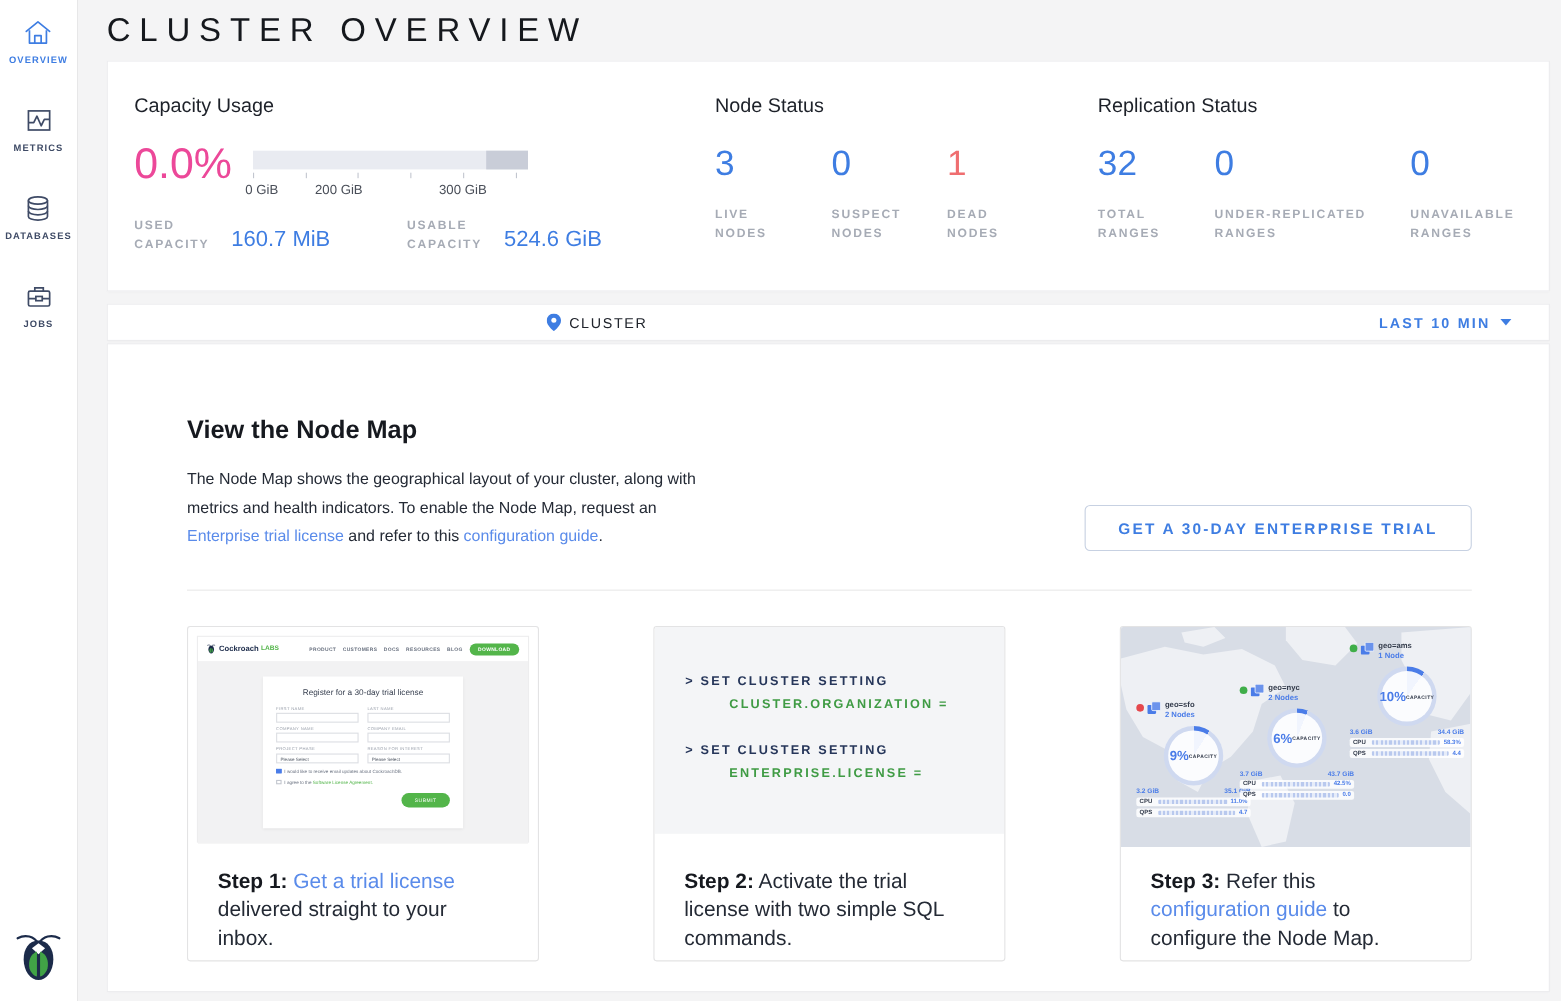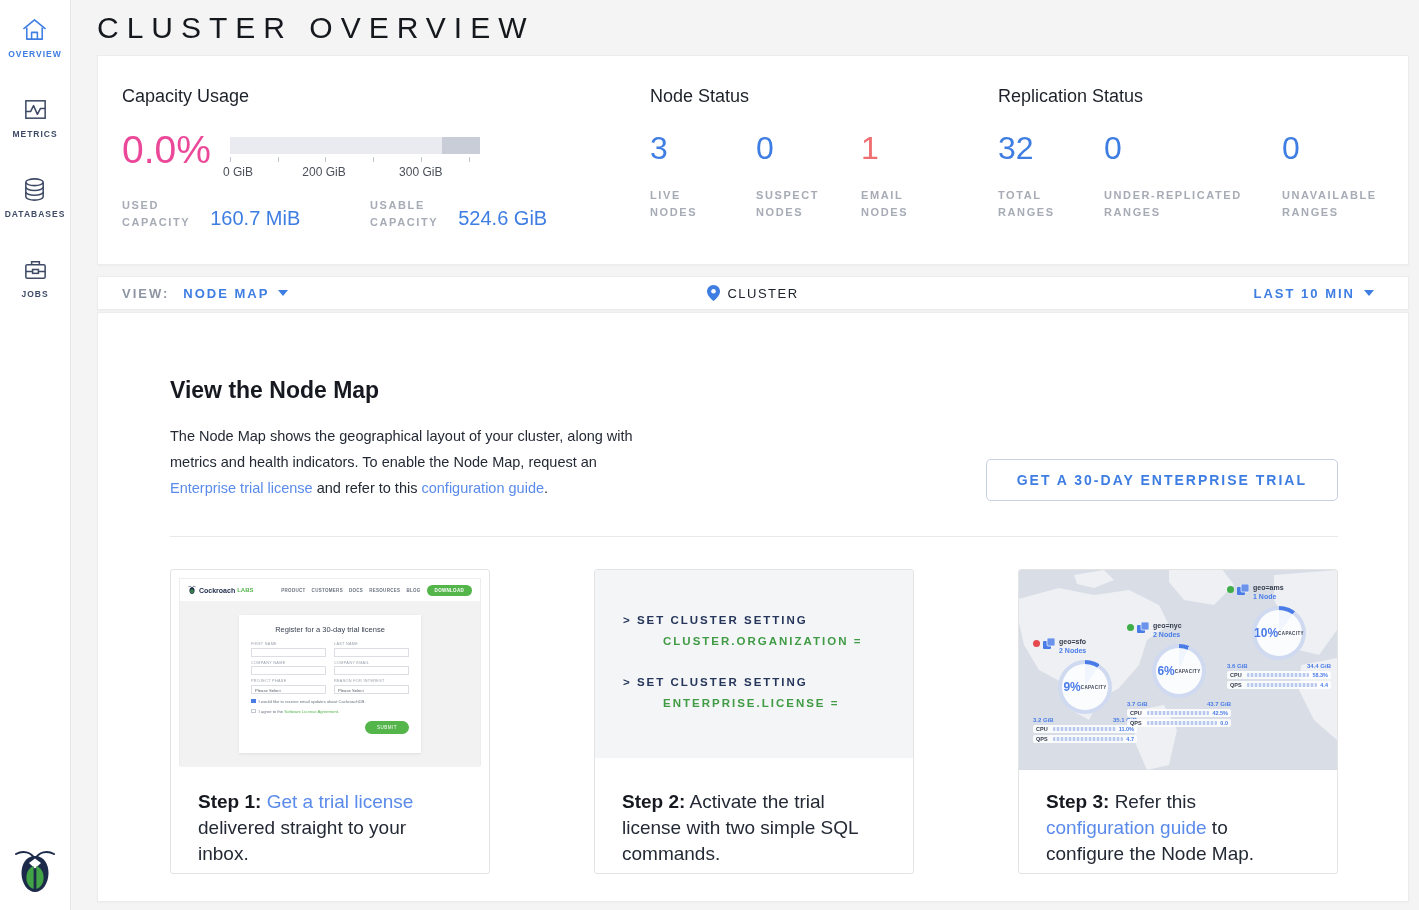--- a/index.html
+++ b/index.html
@@ -192,21 +192,21 @@
           <div class="cap-ticks">
             <div class="cap-tick" style="left:0"></div>
               <div class="cap-tick" style="left:47.7px"></div>
             <div class="cap-tick" style="left:95.4px"></div>
               <div class="cap-tick" style="left:143.1px"></div>
             <div class="cap-tick" style="left:190.8px"></div>
               <div class="cap-tick" style="left:238.5px"></div>
           </div>
           <div class="cap-tick-labels">
             <span class="cap-tick-label" style="left:8px">0 GiB</span>
-            <span class="cap-tick-label" style="left:94px">200 GiB</span>
+            <span class="cap-tick-label" style="left:78px">200 GiB</span>
             <span class="cap-tick-label" style="left:190.8px">300 GiB</span>
           </div>
         </div>
       </div>
       <div class="cap-stats">
         <div class="cap-stat" style="width:248px">
           <div class="stat-label">
             <div>USED</div>
             <div>CAPACITY</div>
           </div>
@@ -235,21 +235,21 @@
         <div class="stat-col" style="width:105px">
           <div class="big-num">0</div>
           <div class="stat-label">
               <div>SUSPECT</div>
               <div>NODES</div>
             </div>
         </div>
         <div class="stat-col">
           <div class="big-num red">1</div>
           <div class="stat-label">
-              <div>EMAIL</div>
+              <div>DEAD</div>
               <div>NODES</div>
             </div>
         </div>
       </div>
     </div>
 
     <div class="sum-sec-repl">
       <div class="sec-title">Replication Status</div>
       <div class="stat-cols">
         <div class="stat-col" style="width:106px">
@@ -271,25 +271,20 @@
           <div class="stat-label">
               <div>UNAVAILABLE</div>
               <div>RANGES</div>
             </div>
         </div>
       </div>
     </div>
   </div>
 
   <div class="panel viewbar">
-    <div class="vb-left">
-      <span class="vb-label">VIEW:</span>
-      <span class="vb-value">NODE MAP</span>
-      <span class="caret"></span>
-    </div>
     <div class="vb-center">
       <svg width="13" height="16" viewBox="0 0 13 16">
         <path d="M6.5 0 C2.9 0 0 2.9 0 6.5 C0 11 6.5 16 6.5 16 C6.5 16 13 11 13 6.5 C13 2.9 10.1 0 6.5 0 Z" fill="#3e7de2"></path>
         <circle cx="6.5" cy="6.2" r="2.3" fill="#ffffff"></circle>
       </svg>
       <span class="vb-crumb">CLUSTER</span>
     </div>
     <div class="vb-right">
       <span>LAST 10 MIN</span>
       <span class="caret"></span>

